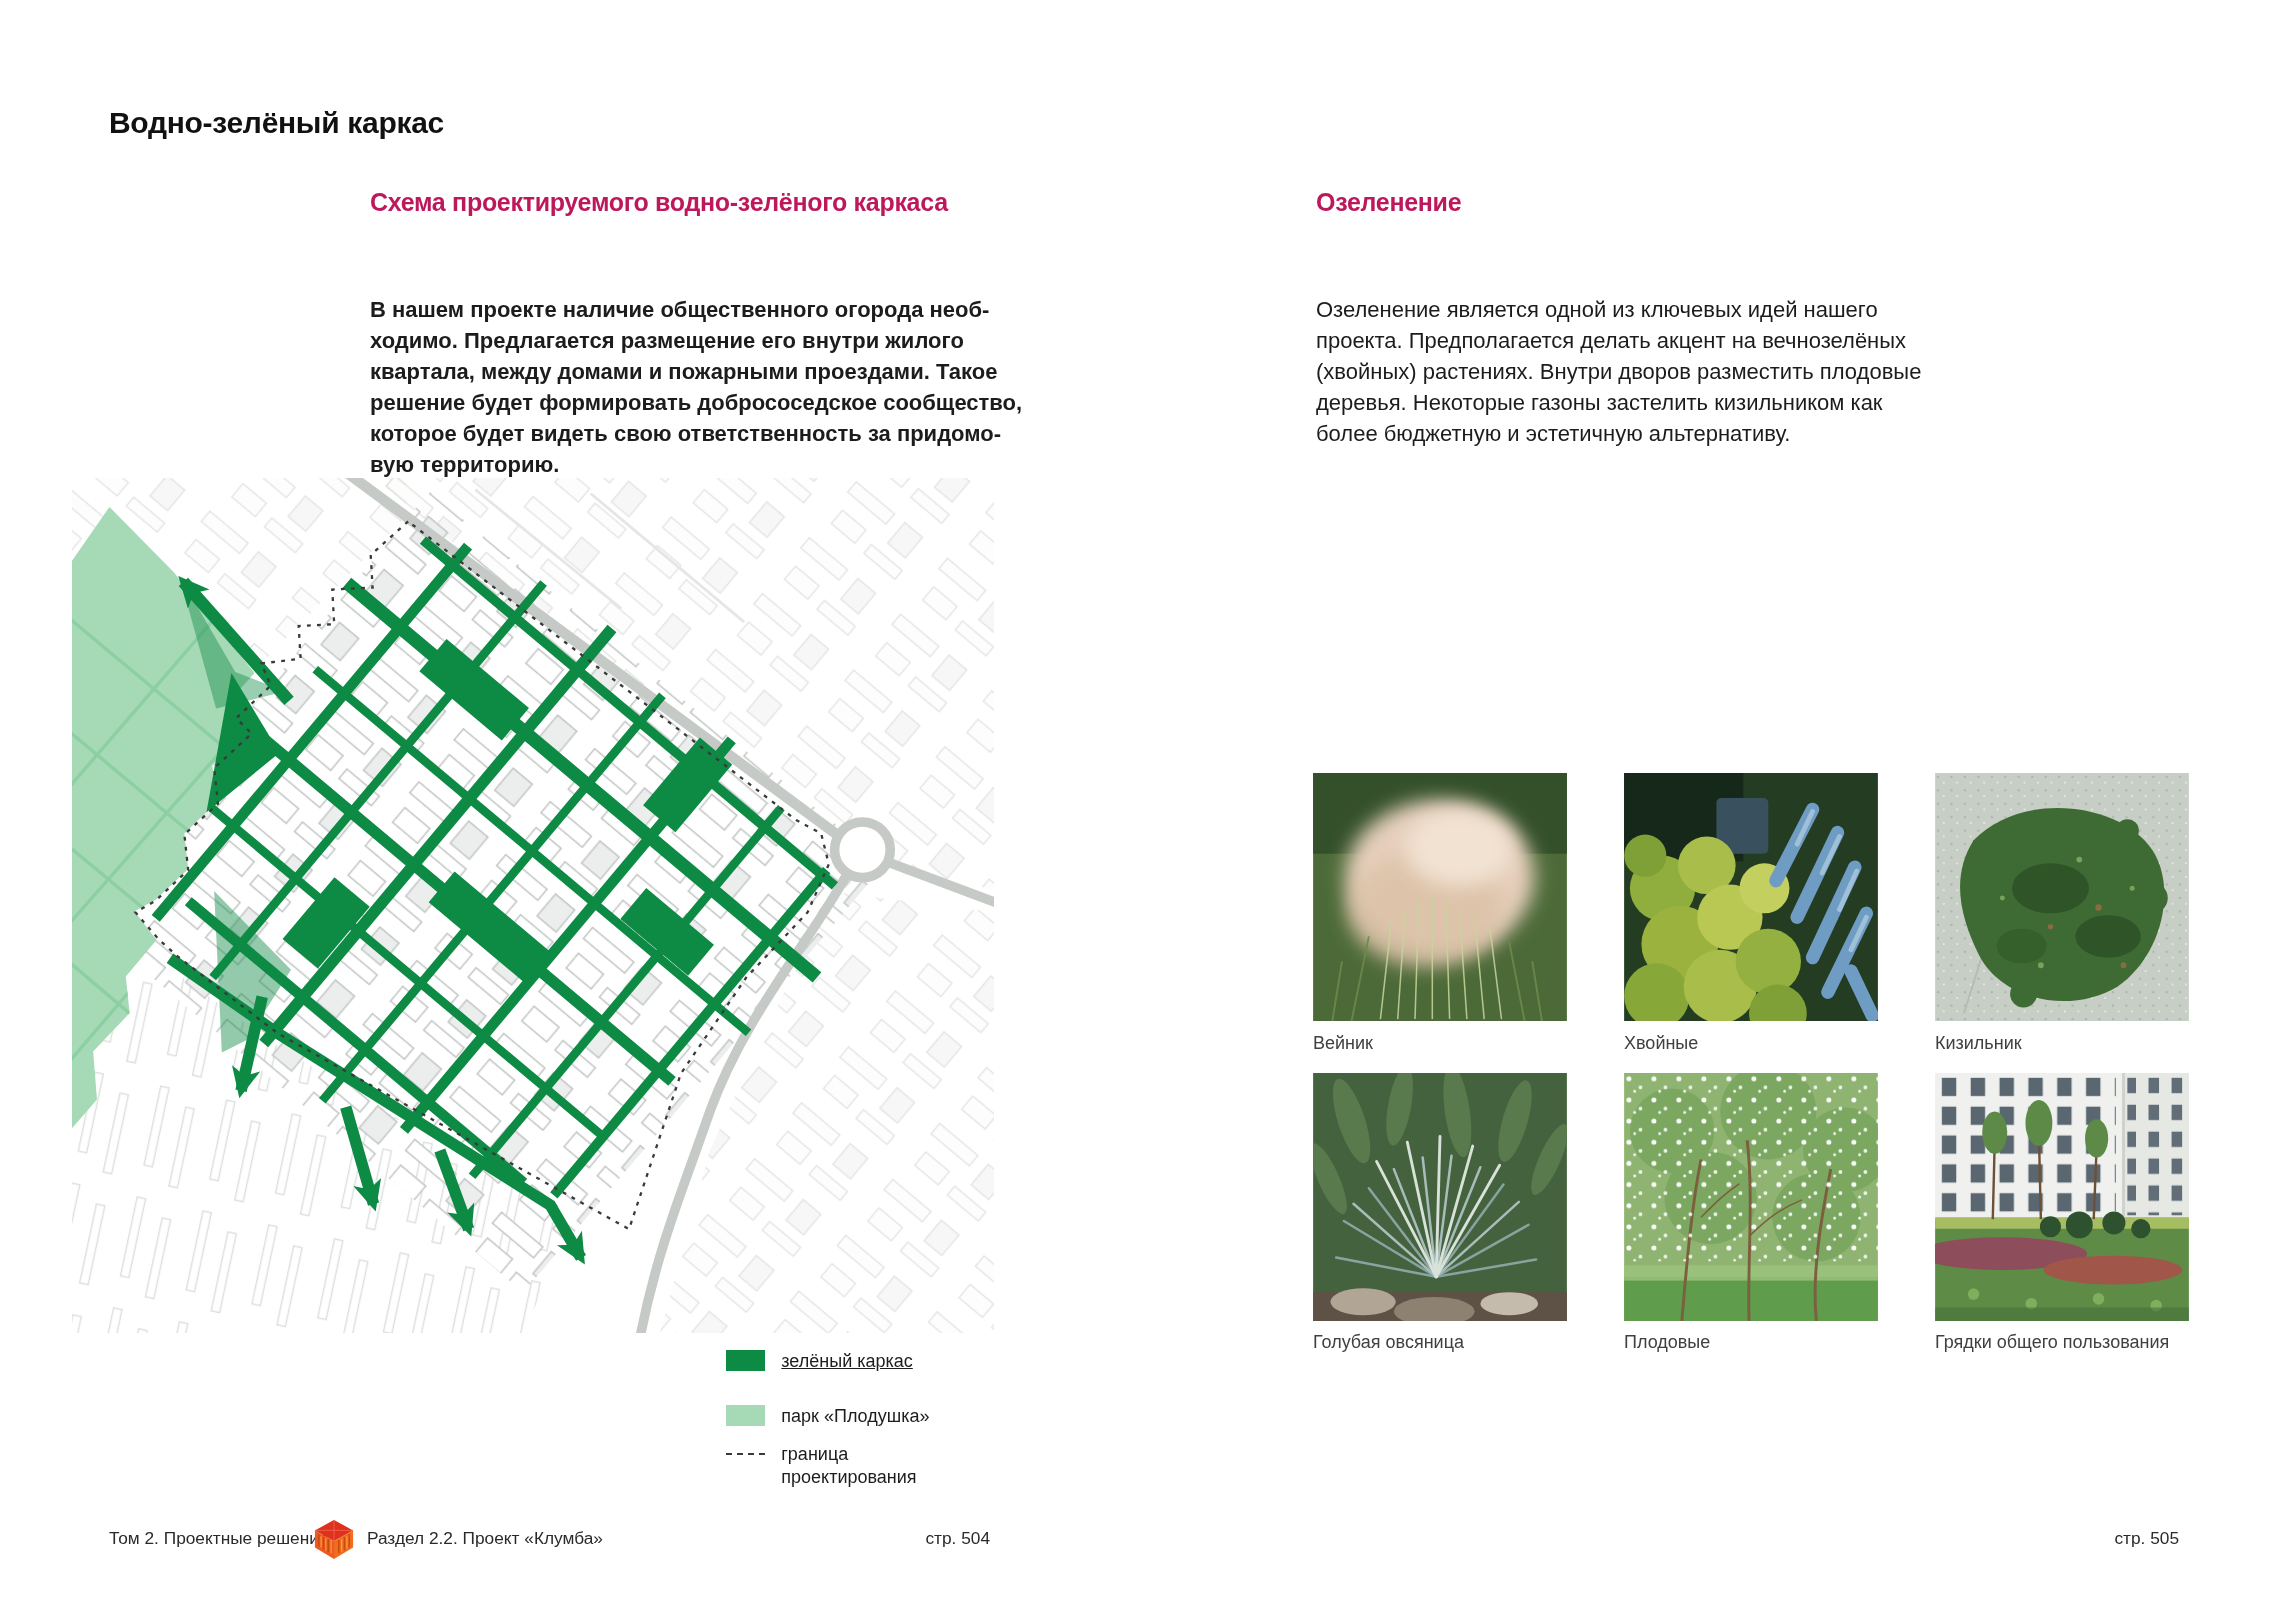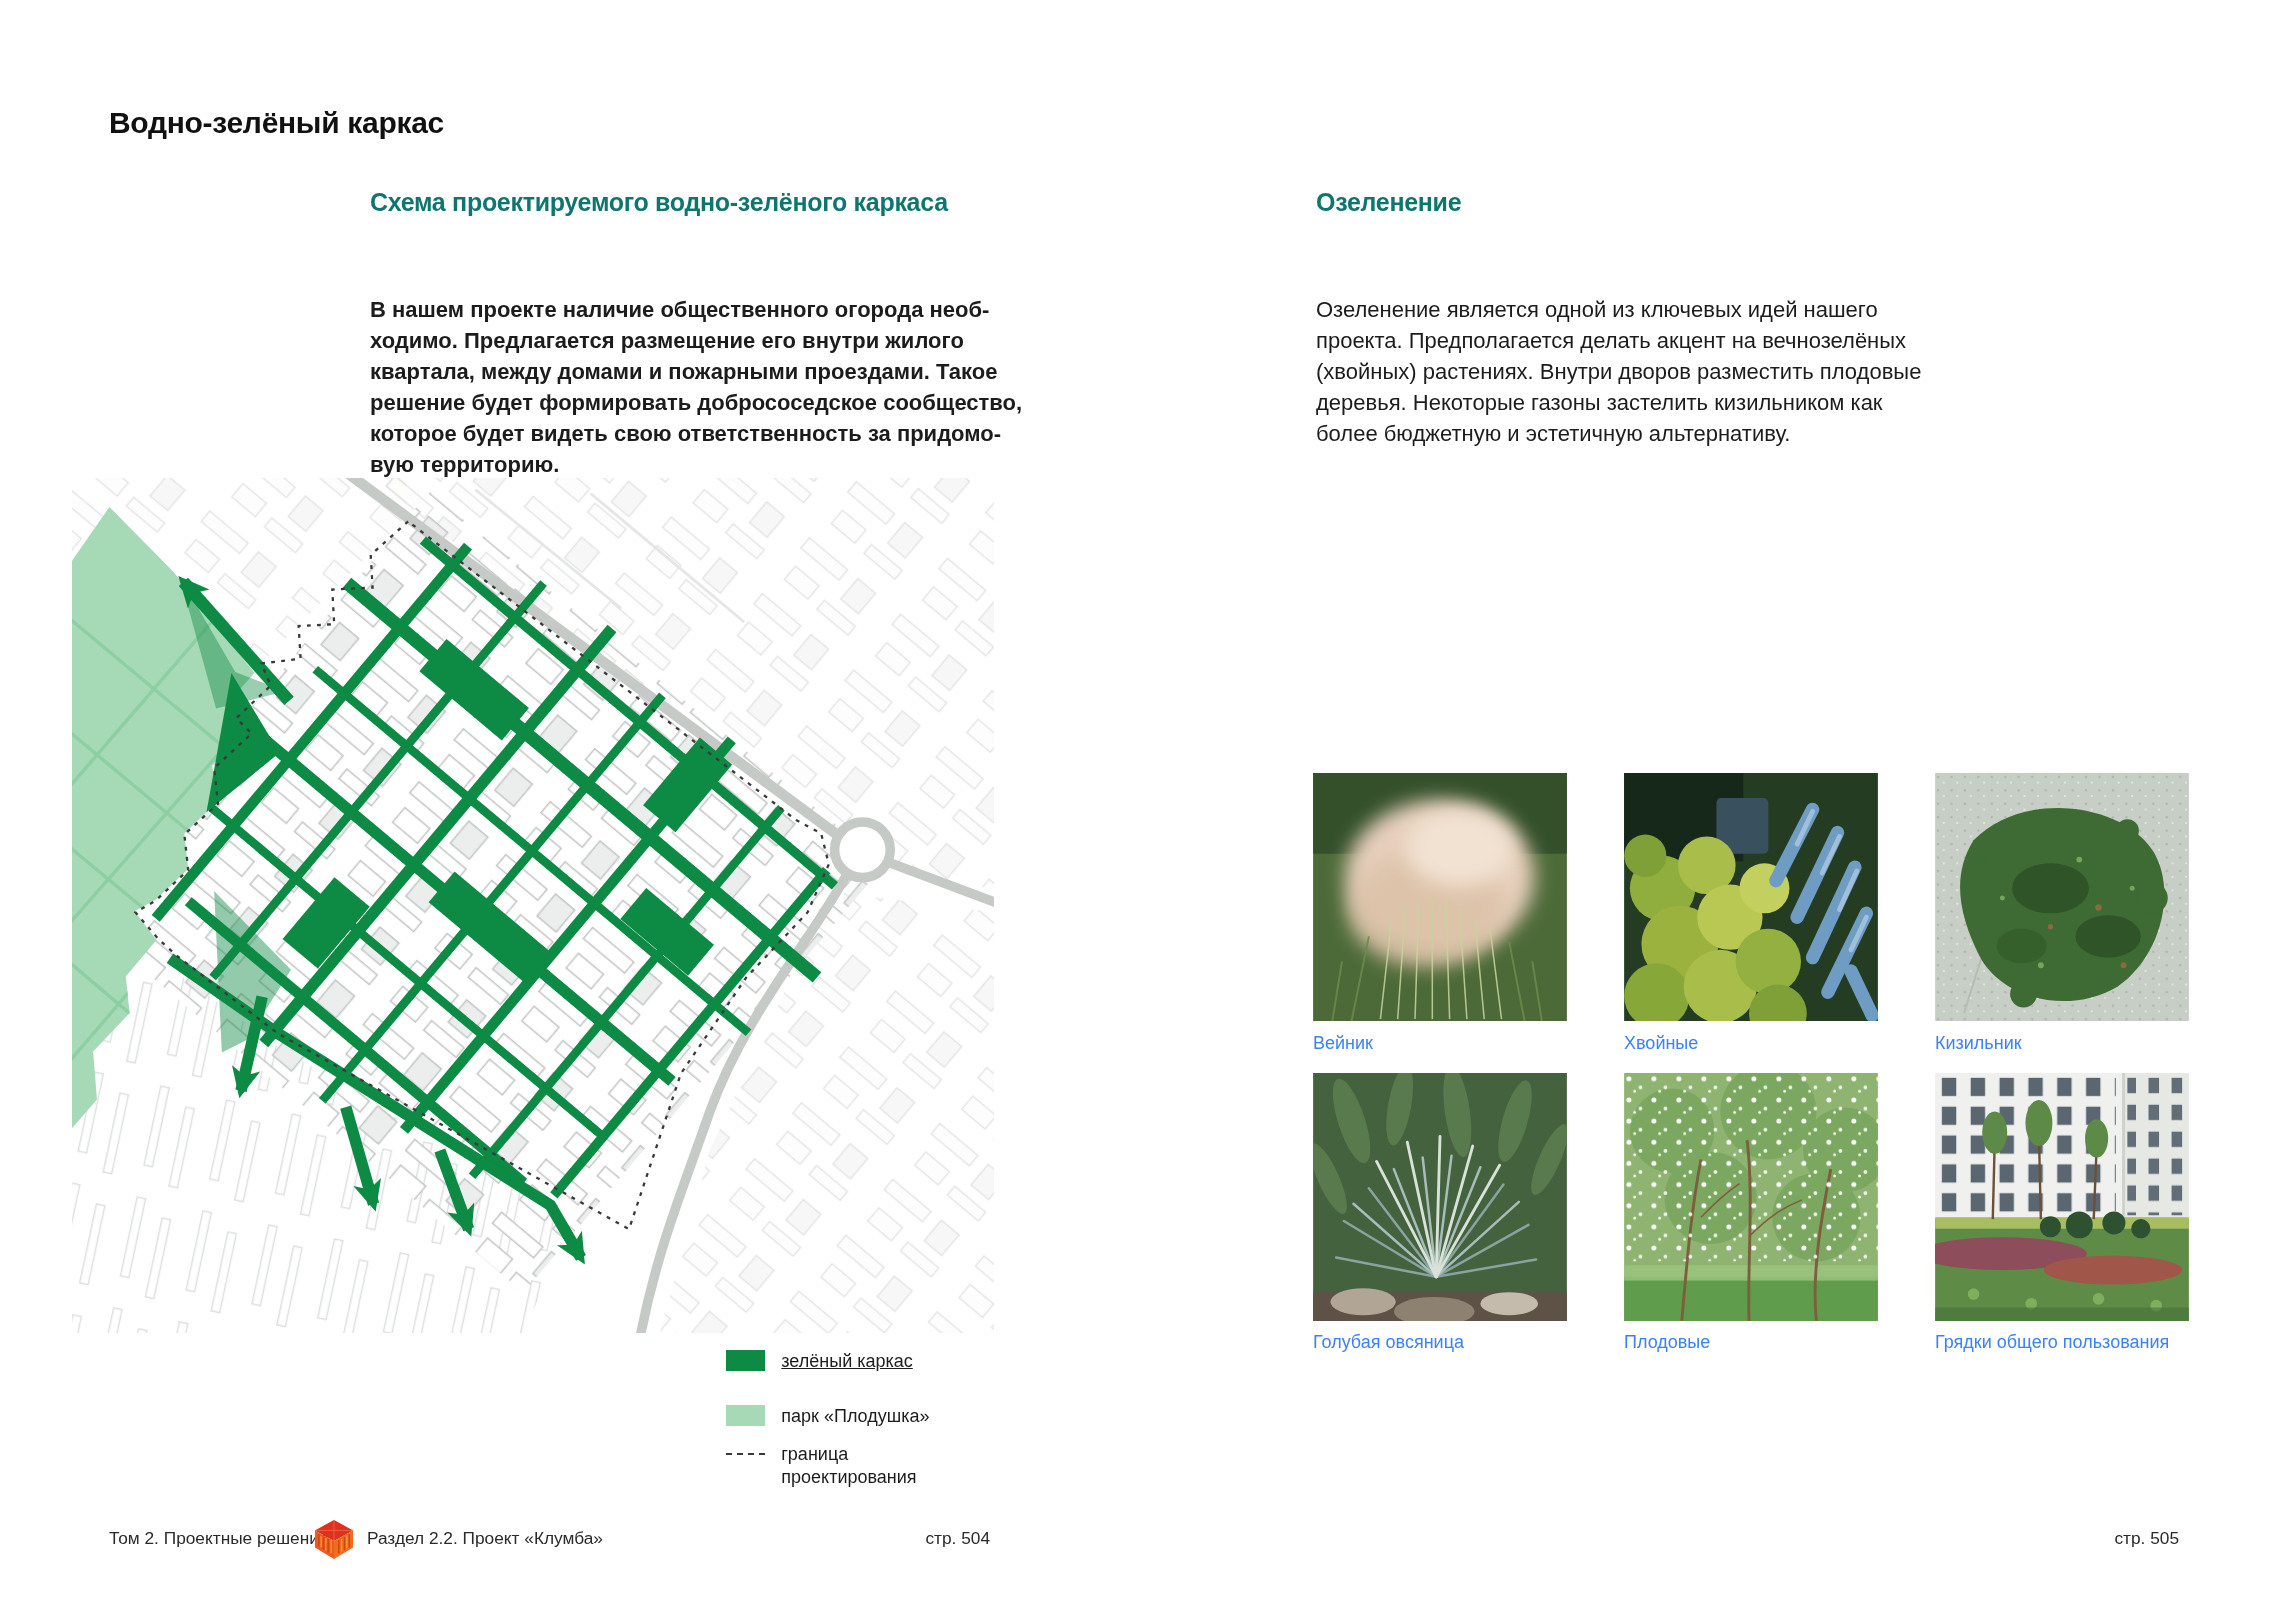--- a/index.html
+++ b/index.html
@@ -1,29 +1,29 @@
 <!DOCTYPE html>
 <html><head>
 <meta charset="utf-8">
 <style>
   html,body{margin:0;padding:0;background:#e9e9e9;}
   .page{position:relative;width:2288px;height:1619px;background:#ffffff;overflow:hidden;
         font-family:"Liberation Sans", sans-serif;color:#1d1d1d;}
   .title{position:absolute;left:109px;top:106px;font-size:30px;font-weight:700;letter-spacing:-0.3px;color:#111;}
-  .h2{position:absolute;font-size:25px;font-weight:700;letter-spacing:-0.3px;color:#0f766e;width:653px;}
+  .h2{position:absolute;font-size:25px;font-weight:700;letter-spacing:-0.3px;color:#be185d;width:653px;}
   .body-text{position:absolute;font-size:22px;line-height:31px;white-space:pre-line;color:#1c1c1c;width:653px;}
   .map-wrap{position:absolute;left:72px;top:478px;width:922px;height:855px;}
   .legend-row{position:absolute;left:726px;display:flex;align-items:flex-start;}
   .sw{width:39px;height:21px;flex:0 0 39px;}
   .sw-dash{width:39px;flex:0 0 39px;border-top:2.4px dashed #3a3a3a;margin-top:9.6px;}
   .legend-label{margin-left:16.3px;font-size:18px;line-height:23px;white-space:pre-line;color:#1d1d1d;}
   .photos{position:absolute;left:1313px;top:773px;display:grid;grid-template-columns:repeat(3,254px);column-gap:57px;row-gap:19px;}
   figure{margin:0;width:254px;}
   .phimg{display:block;width:254px;height:248px;}
-  figcaption{margin-top:11.5px;font-size:18px;color:#3b82f6;}
+  figcaption{margin-top:11.5px;font-size:18px;color:#404040;}
   .footer-item{position:absolute;top:1528px;font-size:17.3px;color:#2a2a2a;}
   .pageno{text-align:right;}
   .logo{position:absolute;left:313px;top:1518px;width:42px;height:42px;}
 </style>
 </head>
 <body>
 
 <div class="page">
 
   <div class="title">Водно-зелёный каркас</div>

